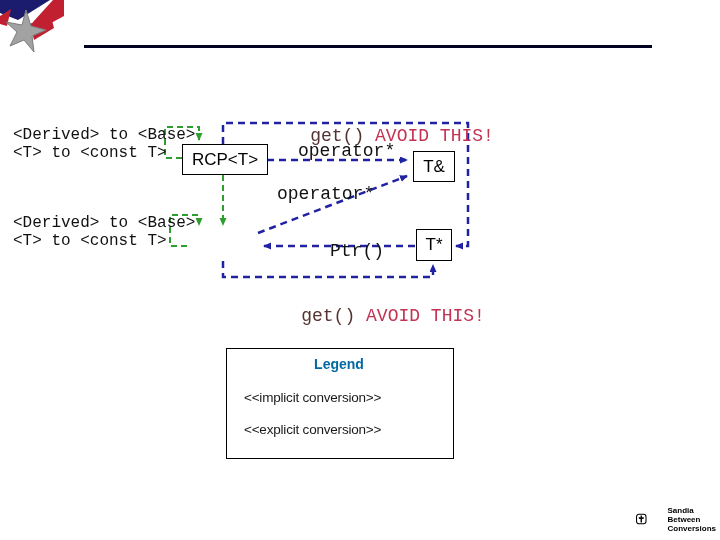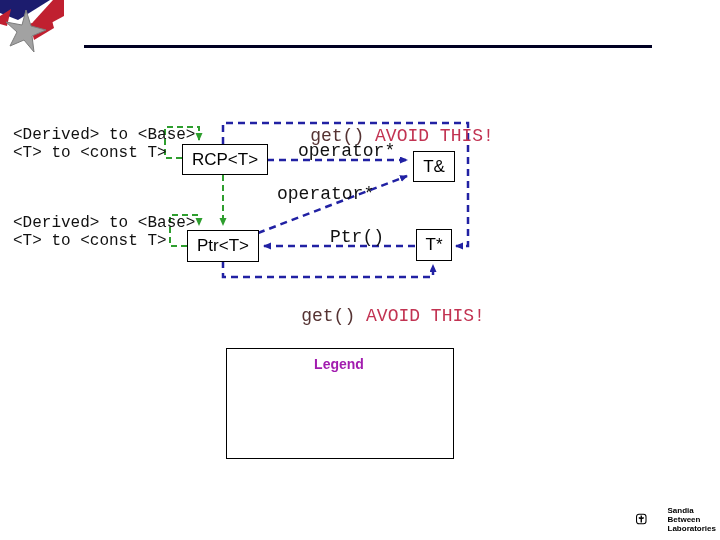--- a/index.html
+++ b/index.html
@@ -22,21 +22,21 @@
 
   
   .code{font-family:"Liberation Mono","DejaVu Sans Mono",monospace;color:#111;white-space:pre;}
   .conv-note{width:148px;text-align:right;font-size:16px;line-height:12px;}
   .edge-label{font-size:18px;text-align:center;}
   .get-txt{color:#553333;}
   .avoid-txt{color:#c23352;}
 
   
   .legend-box{left:226px;top:348px;width:226px;height:109px;border:1.5px solid #000;background:#fff;}
-  .legend-title{left:226px;top:356px;width:226px;text-align:center;font-size:14px;font-weight:bold;color:#a21caf;}
+  .legend-title{left:226px;top:356px;width:226px;text-align:center;font-size:14px;font-weight:bold;color:#0369a1;}
   .legend-item{font-size:13.5px;color:#1a1a1a;letter-spacing:-0.2px;}
   .legend-implicit{left:244px;top:390px;}
   .legend-explicit{left:244px;top:422px;}
 
   
   .sandia{left:636px;top:501px;width:80px;height:36px;display:flex;align-items:center;}
   .sandia-text{margin-left:21px;font-size:8px;line-height:9px;font-weight:bold;color:#000;}
 
   svg.overlay{position:absolute;left:0;top:0;pointer-events:none;}
 </style>
@@ -83,45 +83,44 @@
   <div class="abs code conv-note" style="left:13px;top:147px">&lt;T&gt; to &lt;const T&gt;</div>
   <div class="abs code conv-note" style="left:13px;top:217px">&lt;Derived&gt; to &lt;Base&gt;</div>
   <div class="abs code conv-note" style="left:13px;top:235px">&lt;T&gt; to &lt;const T&gt;</div>
 
   <div class="abs node node-rcp">
     <span>RCP&lt;T&gt;</span>
   </div>
   <div class="abs node node-tref">
     <span>T&amp;</span>
   </div>
-  <div class="abs node node-ptr">
-    <span>Ptr&lt;T&gt;</span>
-  </div>
   <div class="abs node node-tptr">
     <span>T*</span>
   </div>
 
   <div class="abs code edge-label" style="left:267px;top:106px">
     <span class="get-txt">get()</span><span class="avoid-txt"> AVOID THIS!</span>
   </div>
   <div class="abs code edge-label" style="left:298px;top:141px">operator*</div>
   <div class="abs code edge-label" style="left:277px;top:184px">operator*</div>
-  <div class="abs code edge-label" style="left:330px;top:227px">Ptr()</div>
+  <div class="abs code edge-label" style="left:330px;top:241px">Ptr()</div>
   <div class="abs code edge-label" style="left:258px;top:286px">
     <span class="get-txt">get()</span><span class="avoid-txt"> AVOID THIS!</span>
   </div>
 
   <div class="abs legend-box"></div>
   <div class="abs legend-title">Legend</div>
+  <div class="abs legend-item legend-implicit">&lt;&lt;implicit conversion&gt;&gt;</div>
+  <div class="abs legend-item legend-explicit">&lt;&lt;explicit conversion&gt;&gt;</div>
 
   <div class="abs sandia">
     <svg width="30" height="30" viewBox="0 0 30 30">
       <rect x="1.5" y="1.5" width="27" height="27" rx="7" fill="#fff" stroke="#000" stroke-width="3"></rect>
       <path d="M13 5 h4 v6 l5 -2 v5 l-5 1 v10 h-4 v-10 l-5 -1 v-5 l5 2 z" fill="#000"></path>
     </svg>
     <div class="sandia-text">
       <div>Sandia</div>
       <div>Between</div>
-      <div>Laboratories</div>
+      <div>Conversions</div>
     </div>
   </div>
 
 </div>
 
 </body></html>

